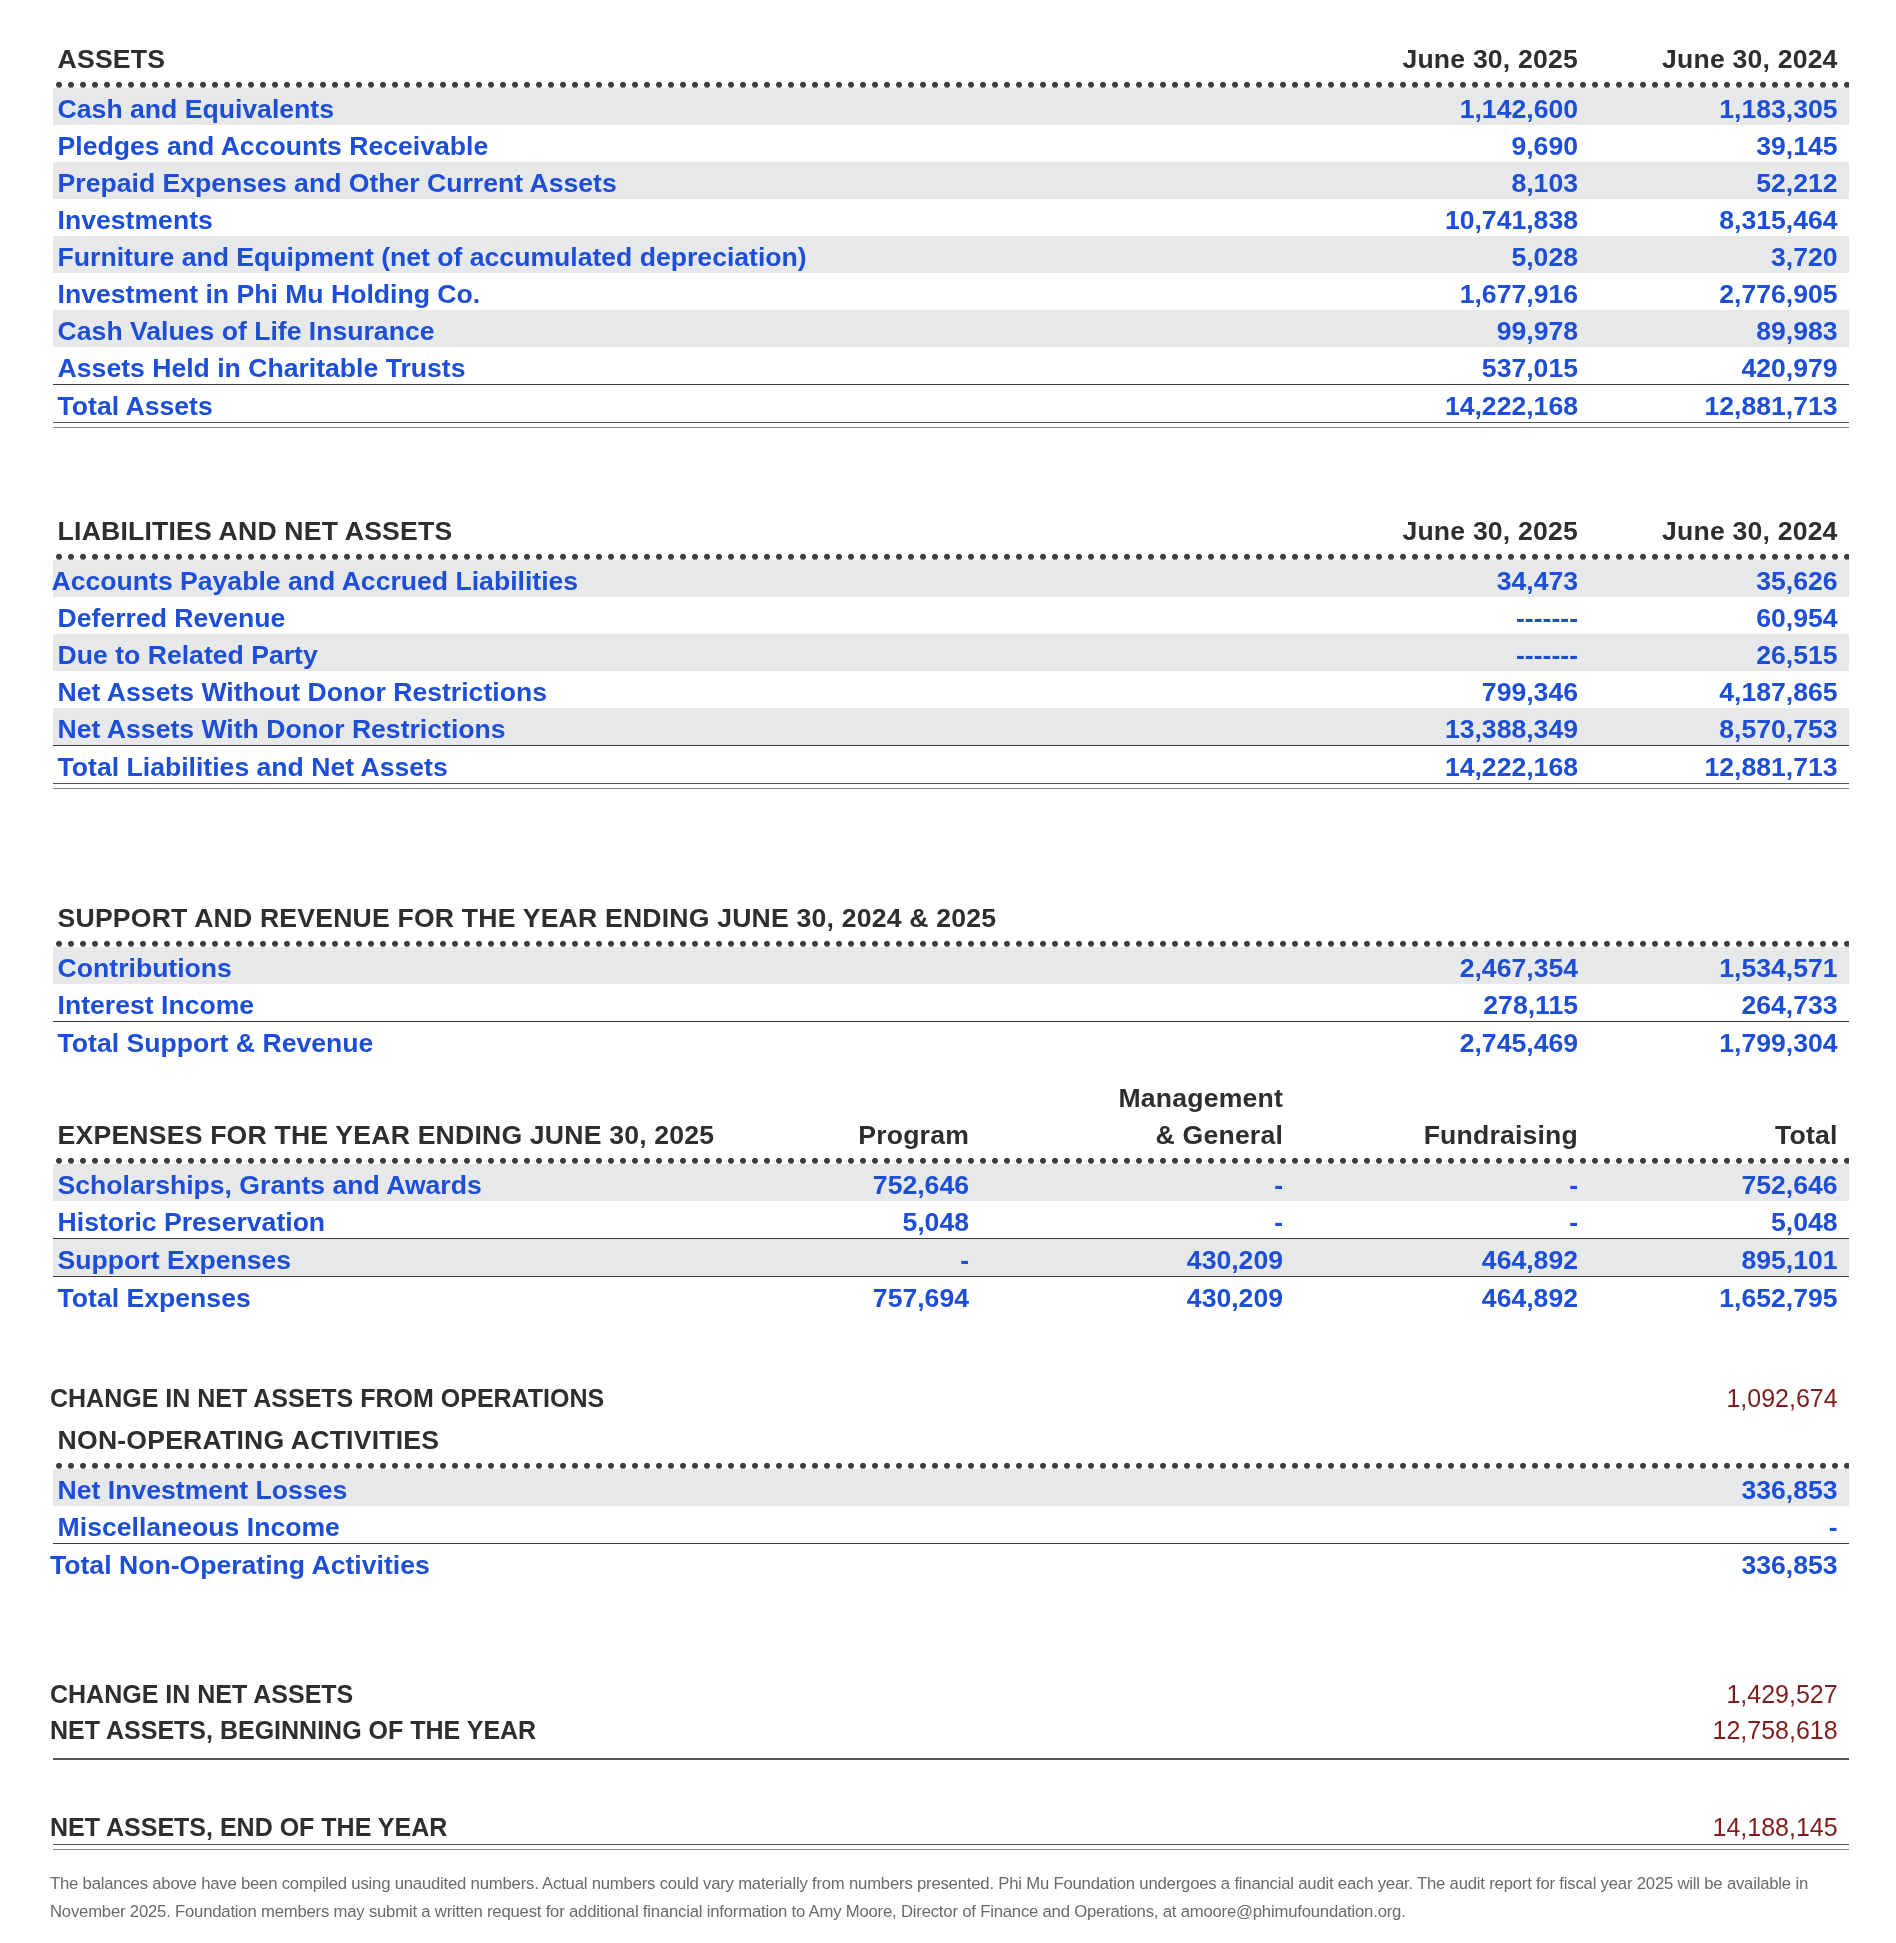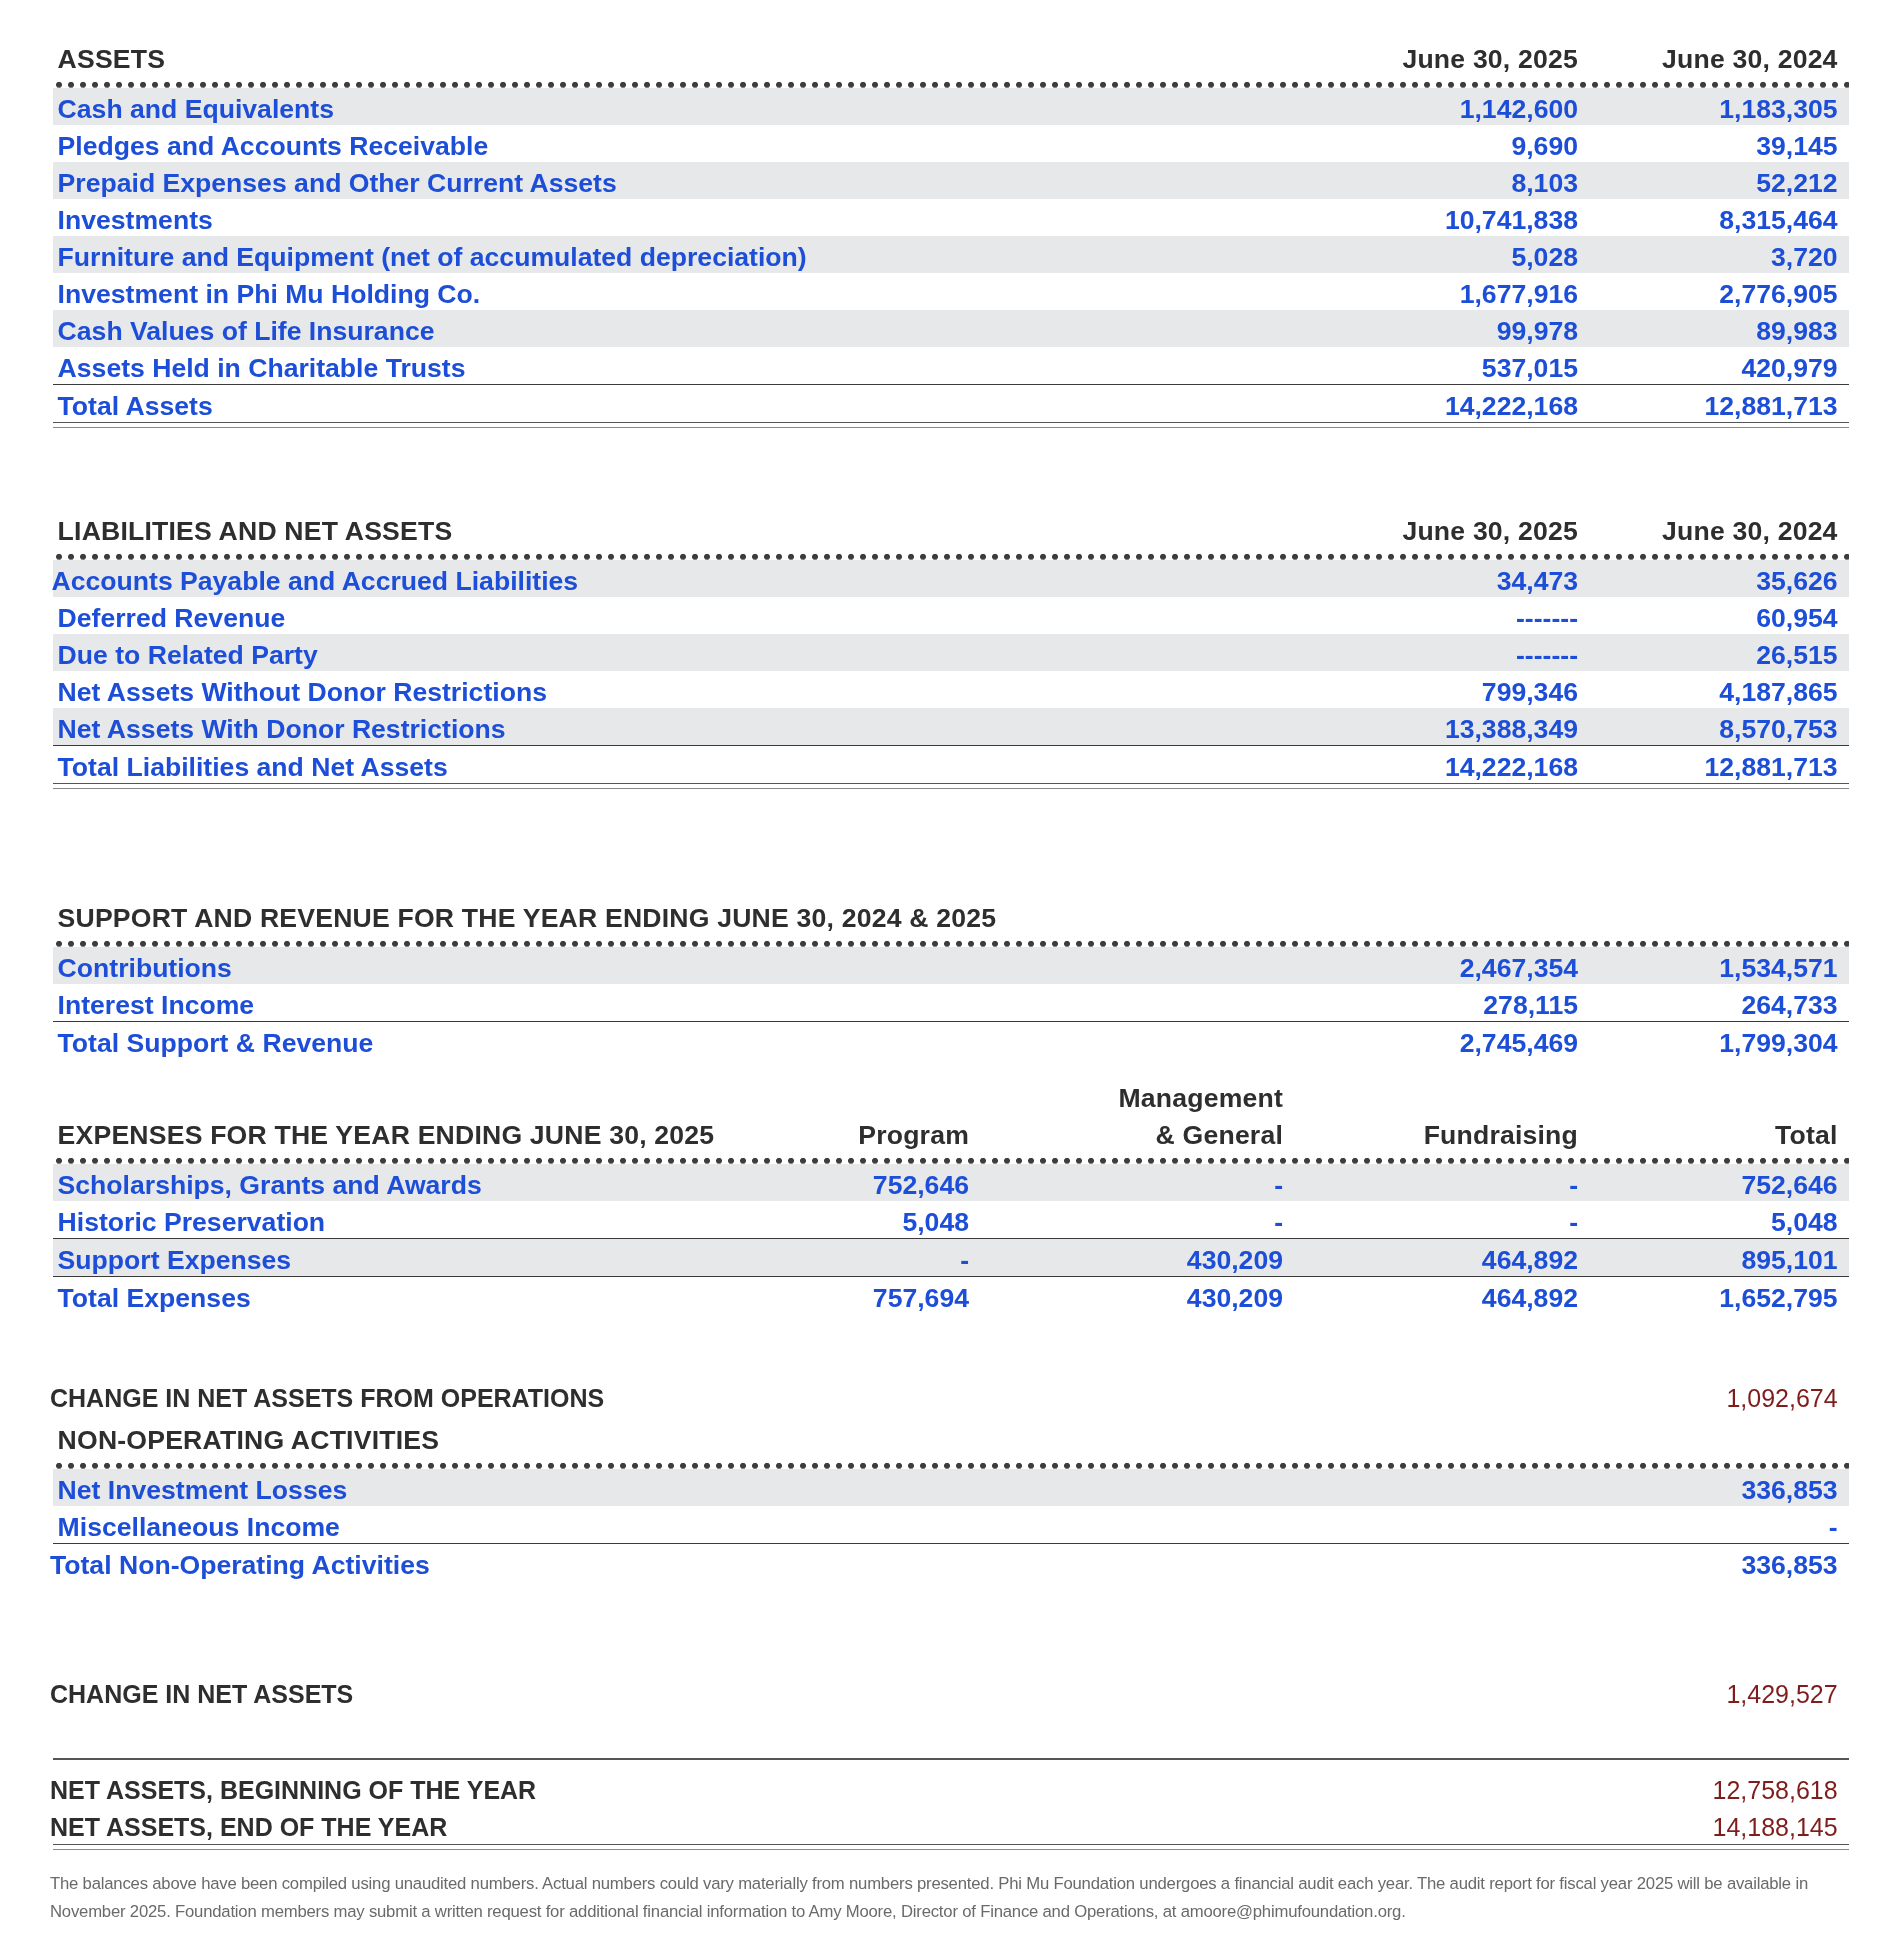--- a/index.html
+++ b/index.html
@@ -239,21 +239,21 @@
       <span class="lbl" style="left:-3px;">Total Non-Operating Activities</span>
       <span class="c bs2">336,853</span>
     </div>
   </section>
 
   <div class="big" style="top:1680px;">
     <span class="lbl">CHANGE IN NET ASSETS</span>
     <span class="val">1,429,527</span>
   </div>
 
-  <div class="big" style="top:1776px;">
+  <div class="big" style="top:1716px;">
     <span class="lbl">NET ASSETS, BEGINNING OF THE YEAR</span>
     <span class="val">12,758,618</span>
   </div>
   <div class="single-rule" style="position:absolute; left:53px; width:1796px; top:1758px;"></div>
 
   <div class="big" style="top:1813px;">
     <span class="lbl">NET ASSETS, END OF THE YEAR</span>
     <span class="val">14,188,145</span>
   </div>
   <div class="dbl" style="position:absolute; left:53px; width:1796px; top:1844px;"></div>

